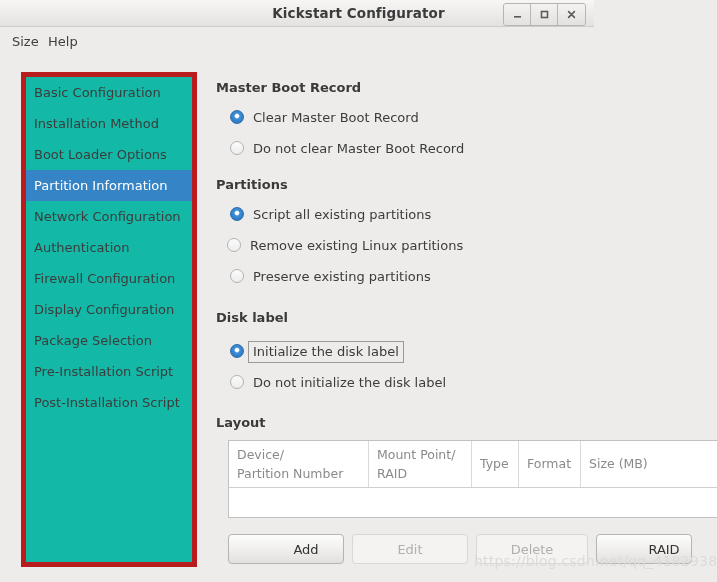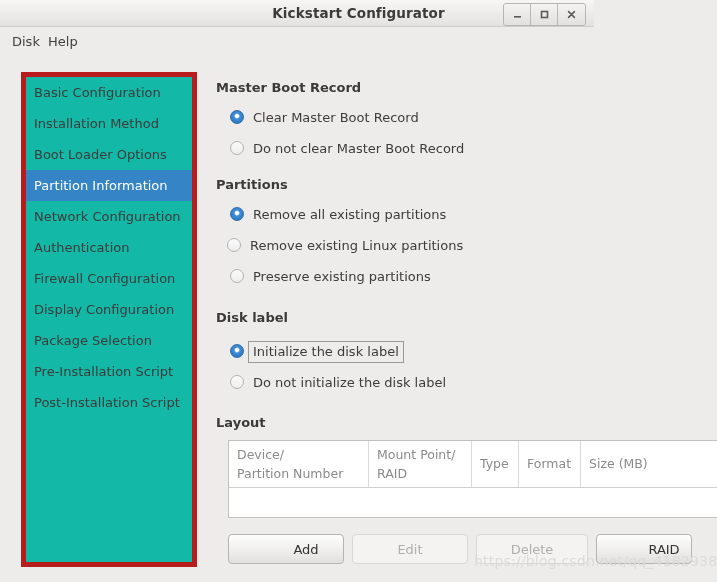--- a/index.html
+++ b/index.html
@@ -255,21 +255,21 @@
       </div>
       <div class="winbtn">
         <svg width="11" height="11" viewBox="0 0 11 11">
             <path d="M2.6 2.6 L8.4 8.4 M8.4 2.6 L2.6 8.4" stroke="#5a5a5a" stroke-width="1.6" stroke-linecap="round"></path>
           </svg>
       </div>
     </div>
   </div>
 
   <div class="menubar">
-    <div class="menuitem menu-file">Disk</div>
+    <div class="menuitem menu-file">Size</div>
     <div class="menuitem menu-help">Help</div>
   </div>
 
   <div class="sidebar" id="sidebar">
       <div class="side-item"><span>Basic Configuration</span></div>
       <div class="side-item"><span>Installation Method</span></div>
       <div class="side-item"><span>Boot Loader Options</span></div>
       <div class="side-item selected"><span>Partition Information</span></div>
       <div class="side-item"><span>Network Configuration</span></div>
       <div class="side-item"><span>Authentication</span></div>
@@ -290,21 +290,21 @@
     </div>
     <div class="radio-row" style="left:14px; top:65px;">
       <span class="radio"></span>
       <span class="radio-label">Do not clear Master Boot Record</span>
     </div>
 
     <div class="section-title" style="left:0px; top:105px;">Partitions</div>
 
     <div class="radio-row" style="left:14px; top:131px;">
       <span class="radio on"></span>
-      <span class="radio-label">Remove all existing partitions</span>
+      <span class="radio-label">Script all existing partitions</span>
     </div>
     <div class="radio-row" style="left:11px; top:162px;justify-content:space-between;">
       <span class="radio"></span>
       <span class="radio-label">Remove existing Linux partitions</span>
     </div>
     <div class="radio-row" style="left:14px; top:193px;">
       <span class="radio"></span>
       <span class="radio-label">Preserve existing partitions</span>
     </div>
 

